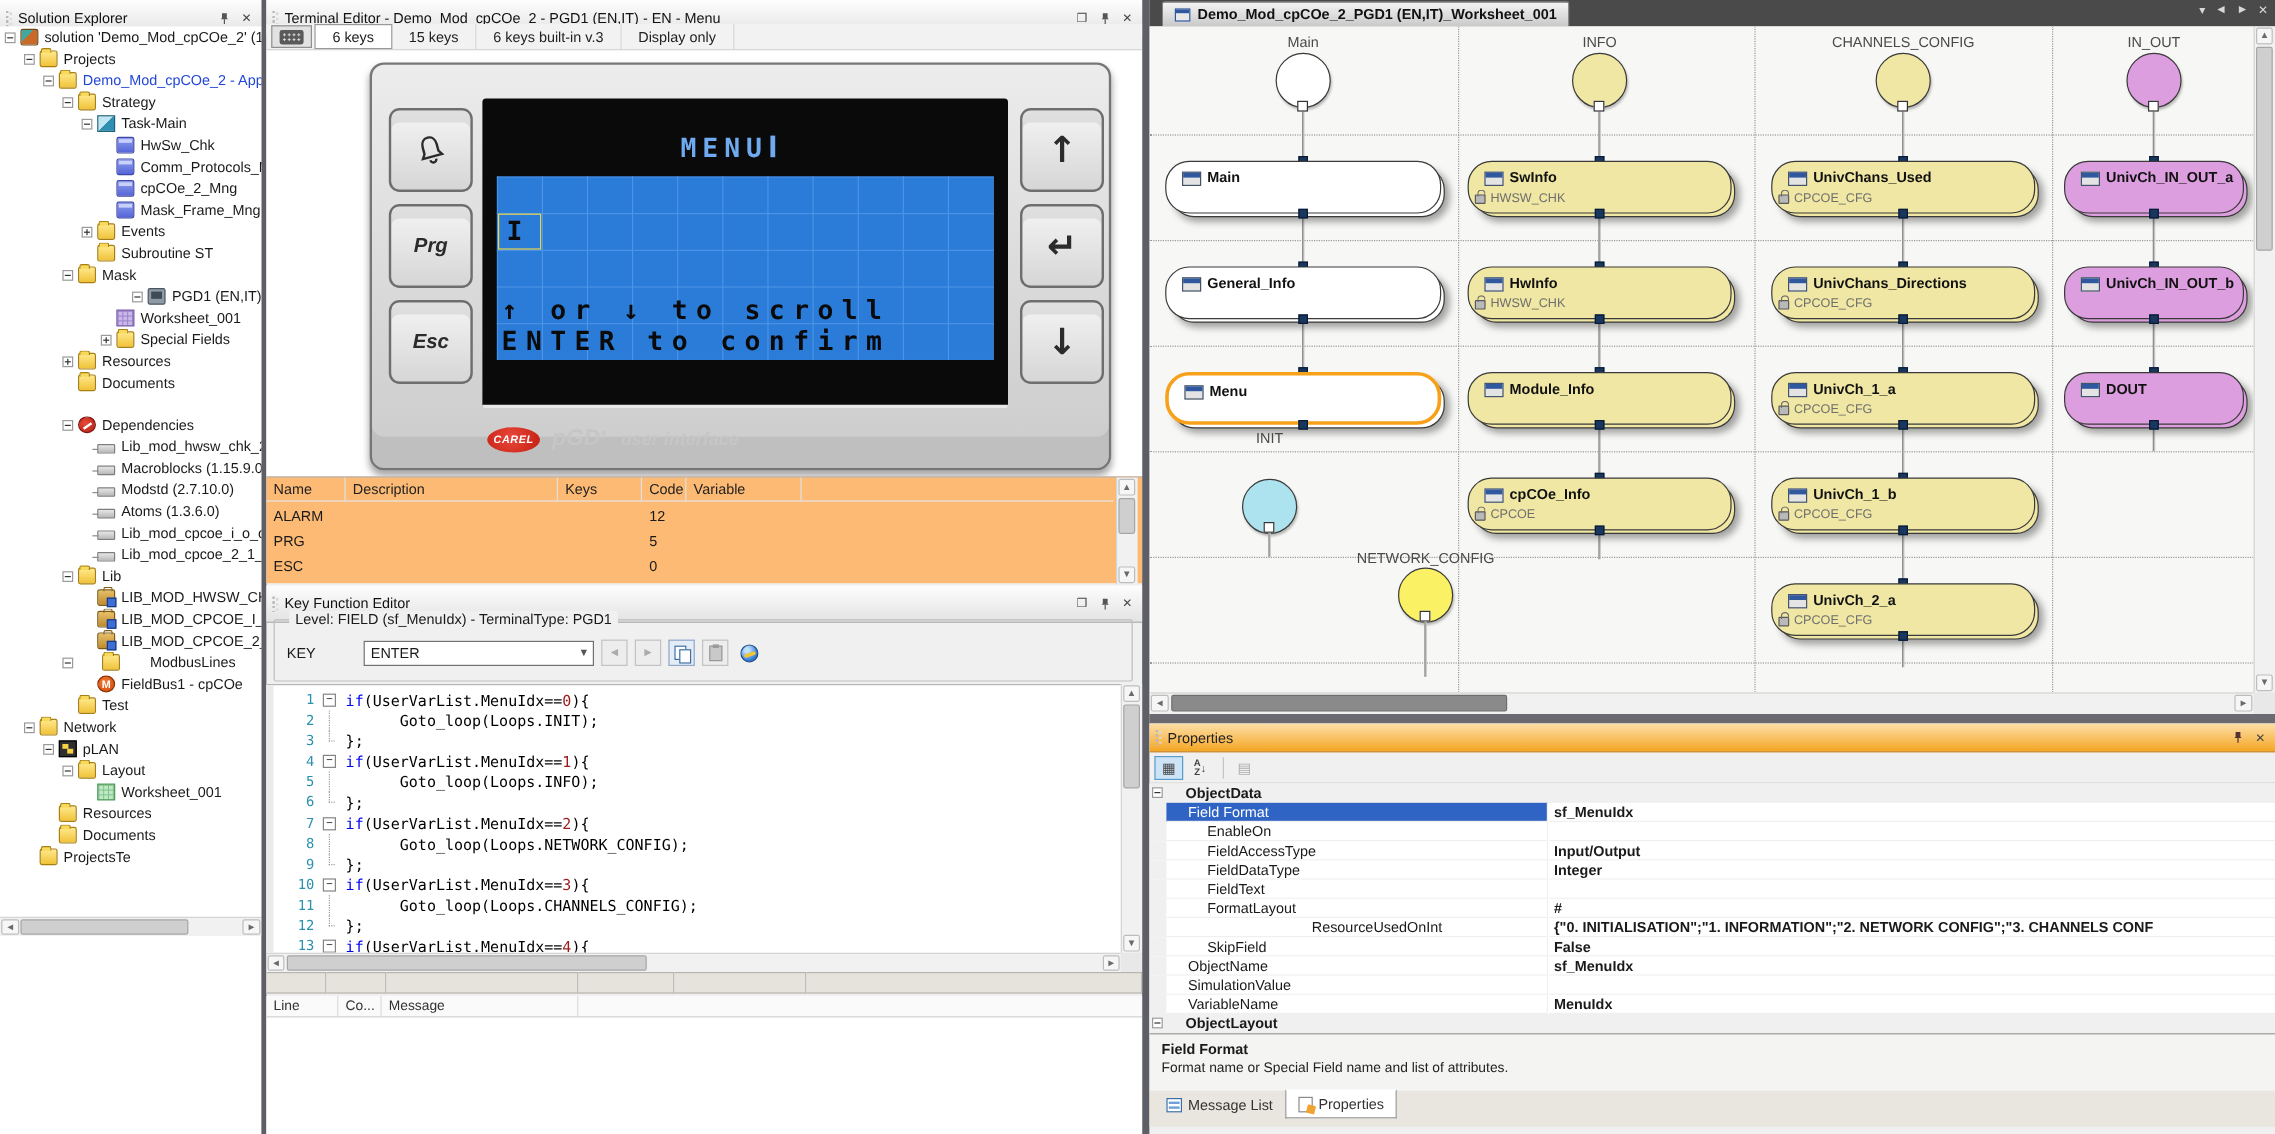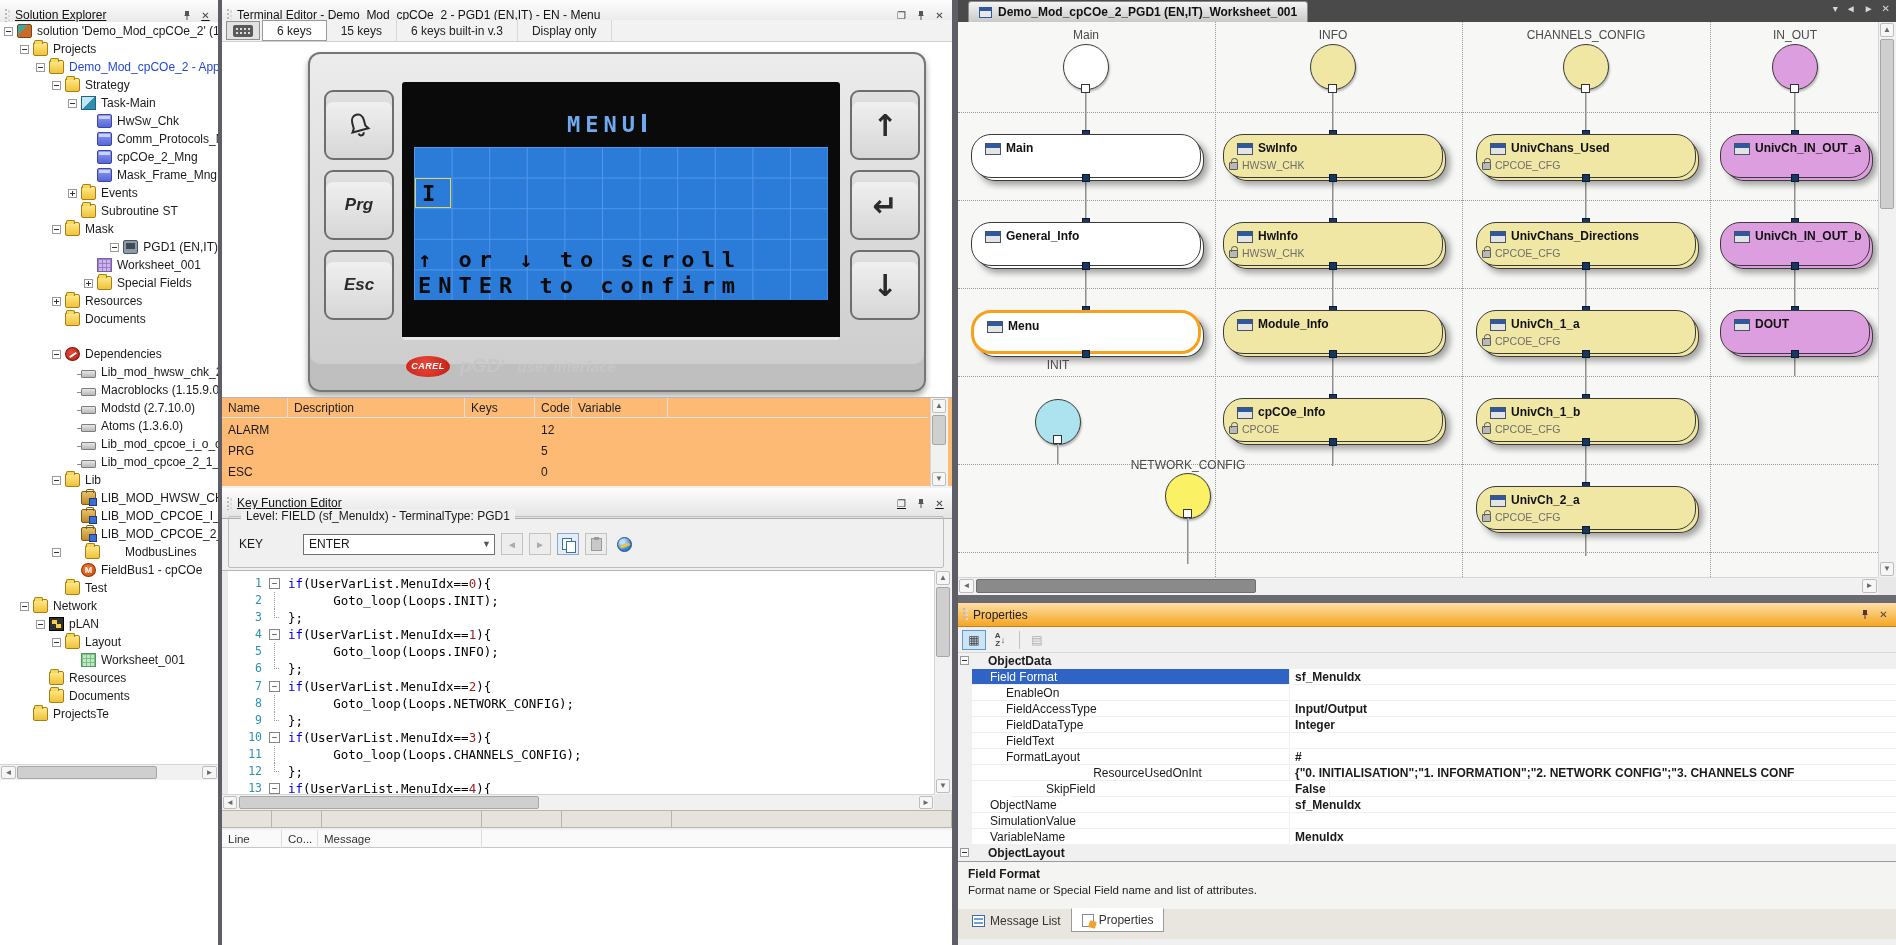--- a/index.html
+++ b/index.html
@@ -4,21 +4,21 @@
 <style>
   * { margin:0; padding:0; box-sizing:border-box; }
   html,body { width:1896px; height:945px; overflow:hidden; background:#5E5E66;
     font-family:"Liberation Sans", sans-serif; font-size:12px; color:#1a1a1a; }
   #app { position:relative; width:1896px; height:945px; }
   .abs { position:absolute; }
 
   
   .titlebar { height:31px; background:linear-gradient(#FDFDFD,#E3E3E3);
     border-bottom:1px solid #ABABAB; display:flex; align-items:center;
-    padding:0 4px; font-size:12px; color:#111;text-decoration:underline; }
+    padding:0 4px; font-size:12px; color:#111; }
   .grip { width:5px; height:13px; margin:0 5px 0 1px;
     background:repeating-linear-gradient(to bottom,#B9B9B9 0 2px,transparent 2px 4px),
                repeating-linear-gradient(to bottom,#D8D8D8 0 2px,transparent 2px 4px);
     background-size:2px 100%,2px 100%; background-position:0 0,3px 2px; background-repeat:repeat-y; }
   .tb-title { flex:1; white-space:nowrap; overflow:hidden; }
   .tb-btn { width:17px; height:15px; margin-left:2px; display:flex; align-items:center;
     justify-content:center; font-size:10px; color:#444; border-radius:2px; }
   .pinsvg { display:block; }
 
   .sb { background:#F1F1F1; }
@@ -872,21 +872,21 @@
             <div class="name" style="padding-left: 34px;">FormatLayout</div>
             <div class="val">#</div>
           </div>
           <div class="pg-row " style="top: 112px;">
             <div class="pg-gutter"></div>
             <div class="name" style="padding-left: 34px; text-align: center;">ResourceUsedOnInt</div>
             <div class="val">{"0. INITIALISATION";"1. INFORMATION";"2. NETWORK CONFIG";"3. CHANNELS CONF</div>
           </div>
           <div class="pg-row " style="top: 128px;">
             <div class="pg-gutter"></div>
-            <div class="name" style="padding-left: 34px; margin-left: 40px;">SkipField</div>
+            <div class="name" style="padding-left: 34px;">SkipField</div>
             <div class="val">False</div>
           </div>
           <div class="pg-row " style="top: 144px;">
             <div class="pg-gutter"></div>
             <div class="name" style="padding-left: 18px;">ObjectName</div>
             <div class="val">sf_MenuIdx</div>
           </div>
           <div class="pg-row " style="top: 160px;">
             <div class="pg-gutter"></div>
             <div class="name" style="padding-left: 18px;">SimulationValue</div>

